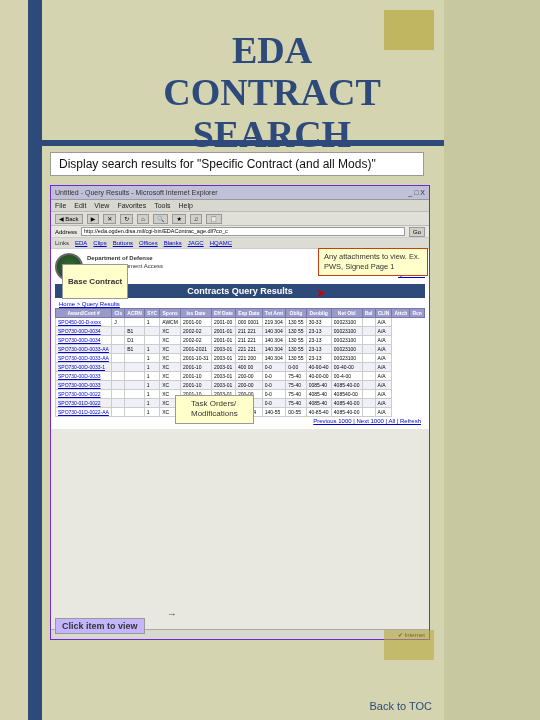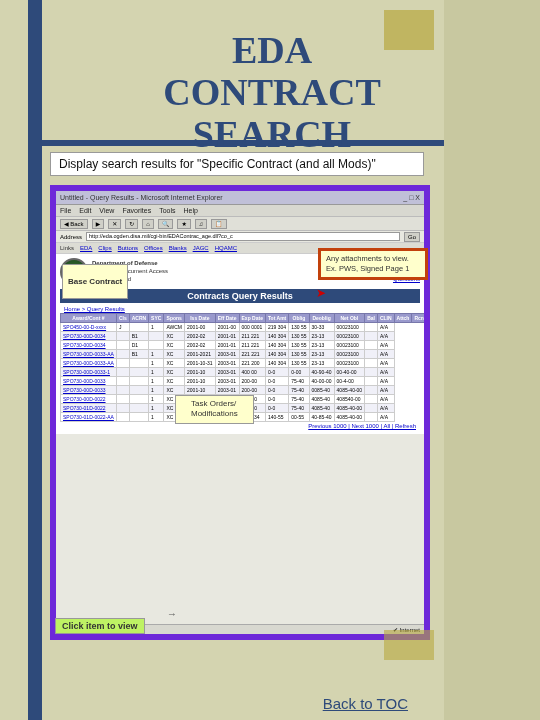--- a/index.html
+++ b/index.html
@@ -92,21 +92,21 @@
     }
 
     
     .browser-container {
       position: absolute;
       top: 185px;
       left: 50px;
       right: 14px;
       bottom: 80px;
       background: #e8e8e0;
-      border: 6px solid #6d28d9;
+      border: 1px solid #6d28d9;
       overflow: hidden;
     }
 
     
     .browser-titlebar {
       background: #c0c0d8;
       height: 14px;
       display: flex;
       align-items: center;
       padding: 0 4px;
@@ -309,21 +309,21 @@
       font-weight: bold;
       color: #333;
       z-index: 10;
     }
 
     .callout-attachments {
       position: absolute;
       top: 248px;
       right: 16px;
       background: #ffffcc;
-      border: 3px solid #c2410c;
+      border: 1px solid #c2410c;
       padding: 3px 5px;
       font-size: 7.5px;
       color: #333;
       text-align: left;
       z-index: 10;
       max-width: 110px;
       line-height: 1.3;
     }
 
     .callout-taskorders {
@@ -336,44 +336,43 @@
       font-size: 8px;
       color: #333;
       z-index: 10;
       line-height: 1.3;
     }
 
     .callout-click {
       position: absolute;
       bottom: 86px;
       left: 55px;
-      background: #bef264;
+      background: #c4b5fd;
       border: 1px solid #999;
       padding: 2px 6px;
       font-size: 9px;
       font-weight: bold;
       color: #333;
       z-index: 10;
     }
 
     .arrow-indicator {
       position: absolute;
       color: #cc0000;
       font-size: 14px;
       z-index: 11;
     }
 
     
     .bottom-nav {
       position: absolute;
       bottom: 8px;
-      right: 36px;
-      font-size: 15px;
+      right: 12px;
+      font-size: 11px;
       color: #2e4a7a;
-      text-decoration: underline;
     }
 
     
     .browser-statusbar {
       position: absolute;
       bottom: 0;
       left: 0;
       right: 0;
       height: 10px;
       background: #d8d8d0;

